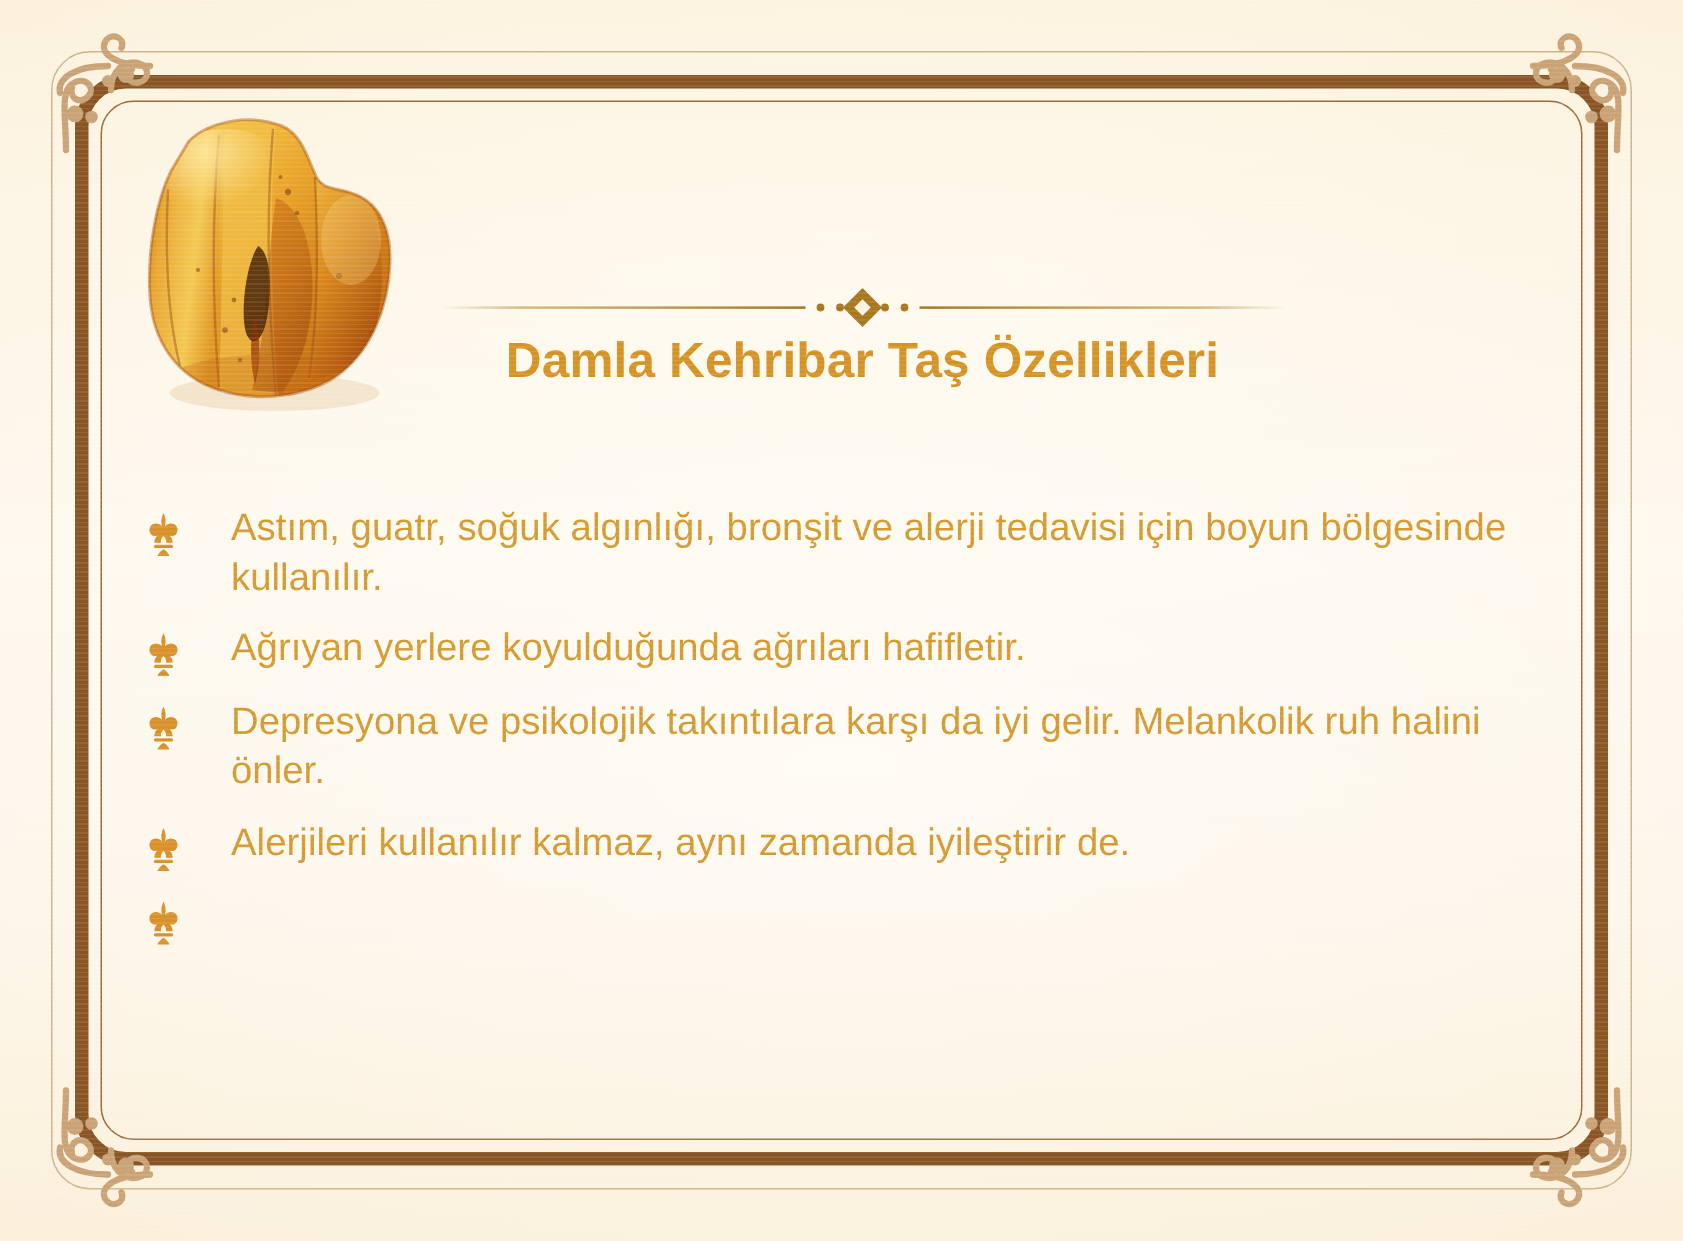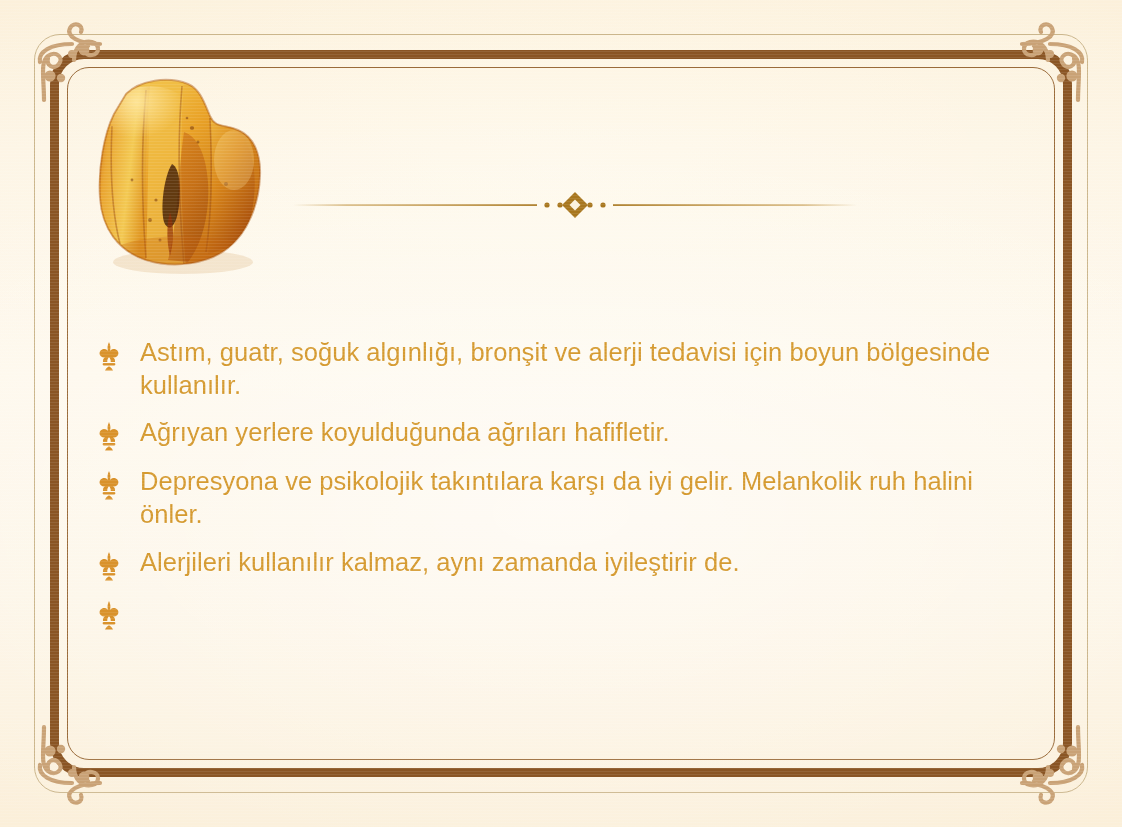--- a/index.html
+++ b/index.html
@@ -82,20 +82,21 @@
 
   
   .list{
     position:absolute;left:96px;top:336px;right:86px;
     list-style:none;margin:0;padding:0;
   }
   .list-item{
     display:flex;
     align-items:flex-start;
     margin-bottom:14px;
+    gap:14px;
   }
   .bullet{
     flex:0 0 auto;
     width:26px;height:30px;
     margin-right:18px;
     margin-top:5px;
     display:block;
   }
   .item-text{
     font-size:25.5px;
@@ -292,20 +293,21 @@
         <g fill="#A8771F">
           <circle cx="272" cy="17" r="2.6"></circle>
           <circle cx="285" cy="17" r="2.6"></circle>
           <circle cx="315" cy="17" r="2.6"></circle>
           <circle cx="328" cy="17" r="2.6"></circle>
         </g>
         <path d="M300 4 L313 17 L300 30 L287 17 Z" fill="#A8771F"></path>
         <path d="M300 11.5 L305.5 17 L300 22.5 L294.5 17 Z" fill="#FBF2DF"></path>
       </svg>
     </div>
+    <h1 class="title">Damla Kehribar Taş Özellikleri</h1>
   </div>
 
   <ul class="list">
 
     <li class="list-item">
       <svg class="bullet" viewBox="0 0 26 30" xmlns="http://www.w3.org/2000/svg">
         <g fill="#D9922B">
           <path d="M13 1 C11.3 4.4 11.2 7.4 12.1 9.9 C10.4 8.2 8.2 7.6 6.2 8.4 C3.7 9.4 2.9 12.3 4.3 14.6 C5.3 16.2 7.2 16.8 8.8 16.1 C7.4 17.6 6.7 19.3 7 20.9 L11.3 20.9 C11.1 19.3 11.6 17.6 13 16.3 C14.4 17.6 14.9 19.3 14.7 20.9 L19 20.9 C19.3 19.3 18.6 17.6 17.2 16.1 C18.8 16.8 20.7 16.2 21.7 14.6 C23.1 12.3 22.3 9.4 19.8 8.4 C17.8 7.6 15.6 8.2 13.9 9.9 C14.8 7.4 14.7 4.4 13 1 Z"></path>
           <rect x="6.6" y="22.1" width="12.8" height="2.3" rx="1.1"></rect>
           <path d="M13 25.2 C10.9 26.6 9.6 28 9 29.6 L17 29.6 C16.4 28 15.1 26.6 13 25.2 Z"></path>

